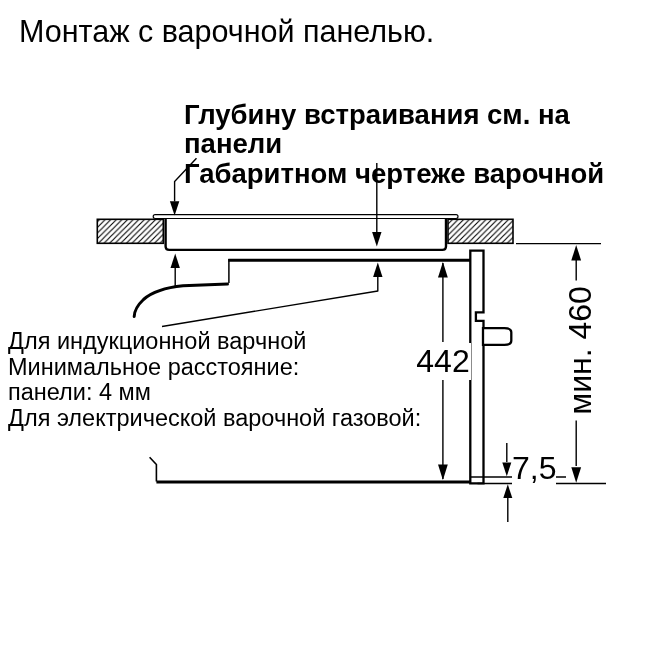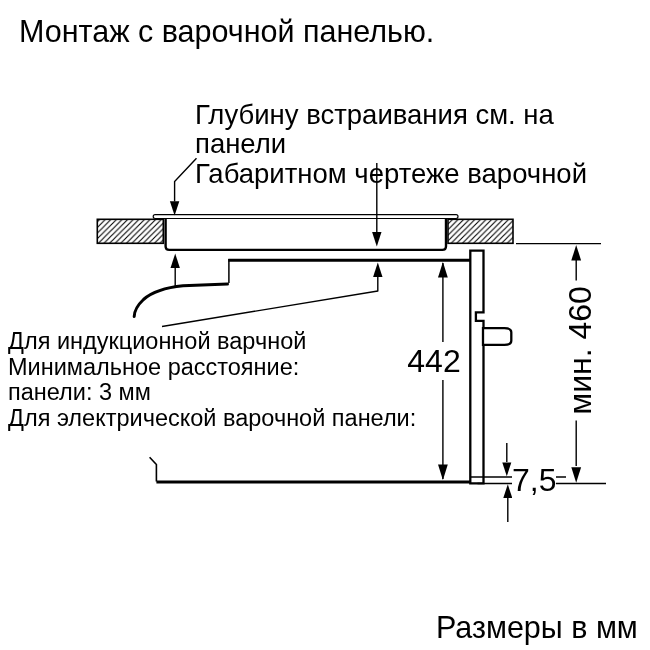--- a/index.html
+++ b/index.html
@@ -3,25 +3,25 @@
 <meta charset="utf-8">
 <style>
   html,body{margin:0;padding:0;background:#fff;}
   #stage{
     position:relative;width:650px;height:650px;background:#ffffff;
     font-family:"Liberation Sans",sans-serif;color:#000;overflow:hidden;
   }
   #drawing{position:absolute;left:0;top:0;}
   .txt{position:absolute;white-space:nowrap;color:#000;}
   .title{left:19px;top:14px;font-size:30.5px;}
-  .depth-note{left:195px;top:100px;font-size:27.5px;line-height:29.3px;}
+  .depth-note{left:184px;top:100px;font-size:27.5px;line-height:29.3px;font-weight:bold;}
   .min-note{left:8px;top:329px;font-size:23.5px;line-height:25.7px;}
   .dim{font-size:32px;background:#fff;}
-  .dim-442{left:406px;top:343px;width:56px;text-align:center;}
-  .dim-75{left:512px;top:462px;text-align:right;}
+  .dim-442{left:415px;top:343px;width:56px;text-align:center;}
+  .dim-75{left:512px;top:450px;text-align:right;}
   .dim-460{left:509px;top:333px;width:140px;height:35px;text-align:center;
            transform:rotate(-90deg);transform-origin:50% 50%;}
   .footer{left:436px;top:610px;font-size:30.5px;}
 </style>
 </head>
 <body>
 
 <div id="stage">
 
   <svg id="drawing" width="650" height="650" viewBox="0 0 650 650">
@@ -96,23 +96,22 @@
 
   <div class="txt depth-note">
     <div>Глубину встраивания см. на</div>
     <div>панели</div>
     <div>Габаритном чертеже варочной</div>
   </div>
 
   <div class="txt min-note">
     <div>Для индукционной варчной</div>
     <div>Минимальное расстояние:</div>
-    <div>панели: 3 мм</div>
-    <div>Для электрической варочной панели:</div>
+    <div>панели: 4 мм</div>
+    <div>Для электрической варочной газовой:</div>
   </div>
 
   <div class="txt dim dim-442">442</div>
   <div class="txt dim dim-75">7,5</div>
   <div class="txt dim dim-460">мин. 460</div>
 
-  <div class="txt footer">Размеры в мм</div>
 
 </div>
 
 </body></html>

